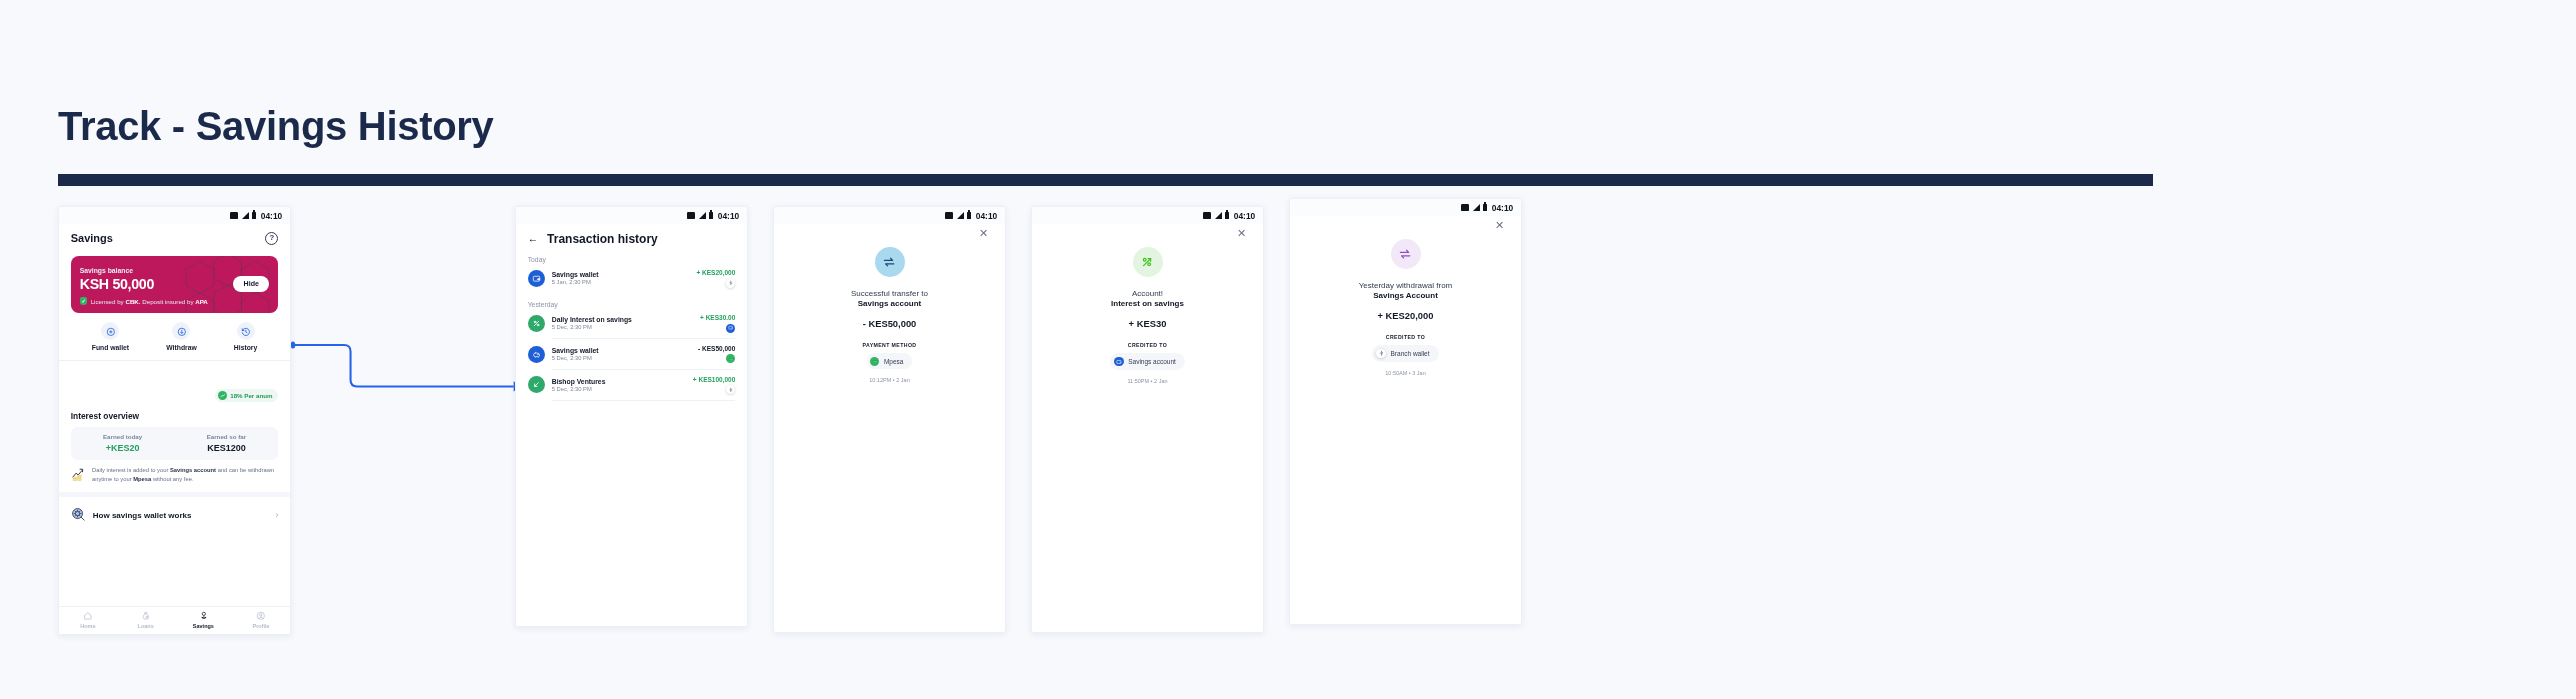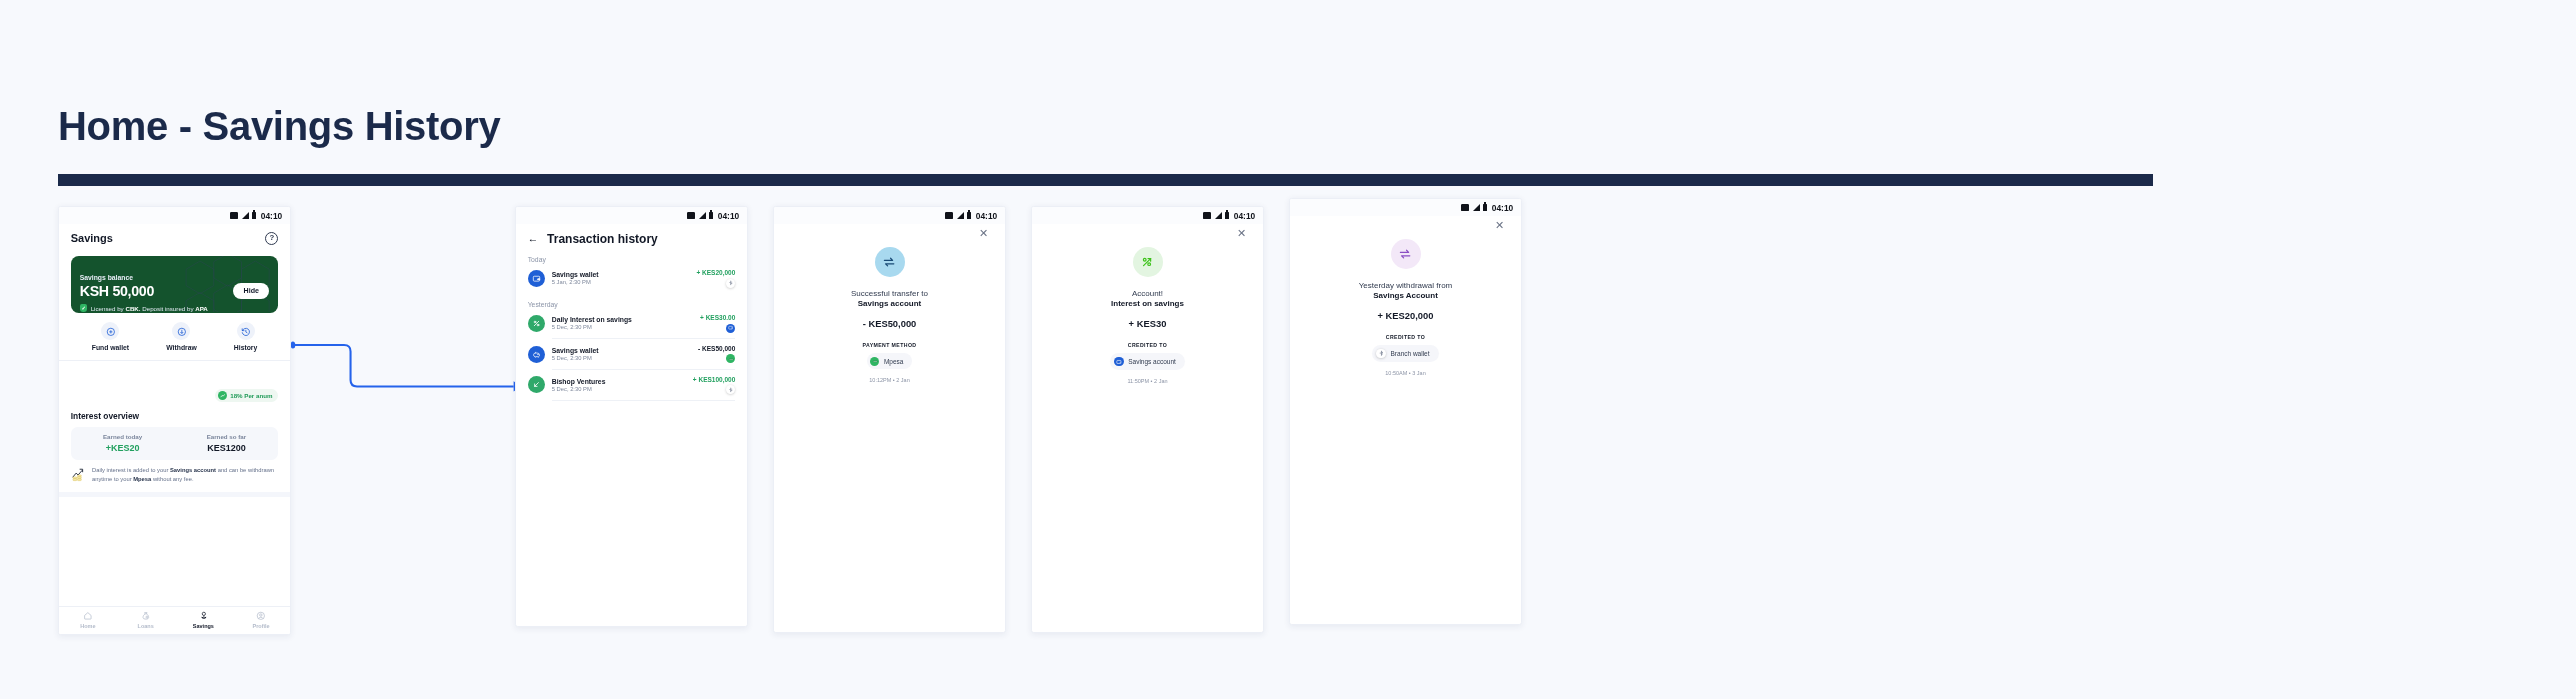--- a/index.html
+++ b/index.html
@@ -45,21 +45,21 @@
 
   
   #phone1 { left:58px; top:206px; width:233px; height:429px; }
   .p1-head { display:flex; align-items:center; justify-content:space-between; padding:7.8px 11.7px 3.9px 11.7px; }
   .p1-head .t { font-size:11px; font-weight:bold; color:#121826; }
   .help-icon { width:13px;height:13px;border:1.1px solid #2f3a50;border-radius:50%;
     display:flex;align-items:center;justify-content:center;font-size:7.8px;font-weight:bold;color:#2f3a50;line-height:1; }
 
   .balance-card {
     margin:7.8px 11.7px 0 11.7px; height:57px; border-radius:7.8px;
-    background:#14532d; position:relative; overflow:hidden; padding:18px 9px;
+    background:#be185d; position:relative; overflow:hidden; padding:11px 9px;
   }
   .balance-card .hexes{position:absolute;inset:0;opacity:.55;}
   .bal-label{font-size:6.8px;font-weight:bold;color:#e8edf7;position:relative;}
   .bal-row{display:flex;align-items:center;justify-content:space-between;margin-top:1.9px;position:relative;}
   .bal-amt{font-size:14.2px;font-weight:bold;color:#fff;letter-spacing:-0.3px;}
   .hide-btn{background:#fff;color:#131a2b;font-size:7.1px;font-weight:bold;border:none;border-radius:13px;padding:3.9px 10.4px;cursor:pointer;}
   .bal-note{display:flex;align-items:center;gap:3.2px;margin-top:4.5px;font-size:6.2px;color:#e6ebf6;position:relative;}
   .shield{width:7.8px;height:8.4px;background:#2fb563;border-radius:1.9px 1.9px 3.2px 3.2px;display:flex;align-items:center;justify-content:center;color:#fff;font-size:5.2px;font-weight:bold;}
   .bal-note b{color:#fff;}
 
@@ -131,21 +131,21 @@
   #phone3{left:773px; top:206px; width:233px; height:427px;}
   #phone4{left:1031px; top:206px; width:233px; height:427px;}
   #phone5{left:1289px; top:198px; width:233px; height:427px;}
 
   
   #connector{position:absolute;left:291px;top:337px;width:233px;height:104px;pointer-events:none;}
 </style>
 </head>
 <body style="background: rgb(247, 249, 253);">
 
-<div id="page-title">Home - Savings History</div>
+<div id="page-title">Track - Savings History</div>
 <div id="title-rule"></div>
 
 <div class="phone" id="phone1">
   <div class="statusbar">
     <span class="sb-wifi"></span>
     <span class="sb-sig"></span>
     <span class="sb-bat"></span>
     <span class="sb-time">04:10</span>
   </div>
 
@@ -244,20 +244,32 @@
             <rect x="10" y="17" width="6" height="2.6" rx="1.2" fill="#fdf0b8" stroke="#d9bf4e" stroke-width=".8"></rect>
             <rect x="10" y="20" width="6" height="2.6" rx="1.2" fill="#fdf0b8" stroke="#d9bf4e" stroke-width=".8"></rect>
           </svg>
       </span>
       <span class="note-txt"><span>Daily interest is added to your </span><b>Savings account</b><span> and can be withdrawn anytime to your </span><b>Mpesa</b><span> without any fee.</span></span>
     </div>
   </div>
 
   <div class="thick-divider"></div>
 
+  <div class="how-row">
+    <span>
+      <svg width="15" height="15" viewBox="0 0 24 24">
+          <circle cx="10.5" cy="10.5" r="8" fill="#aec3f2" stroke="#1b2433" stroke-width="1.2"></circle>
+          <circle cx="10.5" cy="10.5" r="3.4" fill="none" stroke="#1b2433" stroke-width="1.2"></circle>
+          <path d="M10.5 4.8v1.6M10.5 14.6v1.6M4.8 10.5h1.6M14.6 10.5h1.6M6.5 6.5l1.1 1.1M13.4 13.4l1.1 1.1M14.5 6.5l-1.1 1.1M6.5 14.5l1.1-1.1" stroke="#1b2433" stroke-width="1.1" stroke-linecap="round"></path>
+          <path d="M16.5 16.5L21 21" stroke="#1b2433" stroke-width="1.3" stroke-linecap="round"></path>
+        </svg>
+    </span>
+    <span class="how-lbl">How savings wallet works</span>
+    <span class="chev">›</span>
+  </div>
 
   <div class="bottomnav">
     <div class="navitem">
       <svg width="9.7" height="9.7" viewBox="0 0 24 24" fill="none" stroke="#b3bbca" stroke-width="1.8" stroke-linejoin="round">
           <path d="M4 11l8-7 8 7v8a1 1 0 0 1-1 1H5a1 1 0 0 1-1-1z"></path>
         </svg>
       <span class="nl">Home</span>
     </div>
     <div class="navitem">
       <svg width="9.7" height="9.7" viewBox="0 0 24 24" fill="none" stroke="#b3bbca" stroke-width="1.8">

